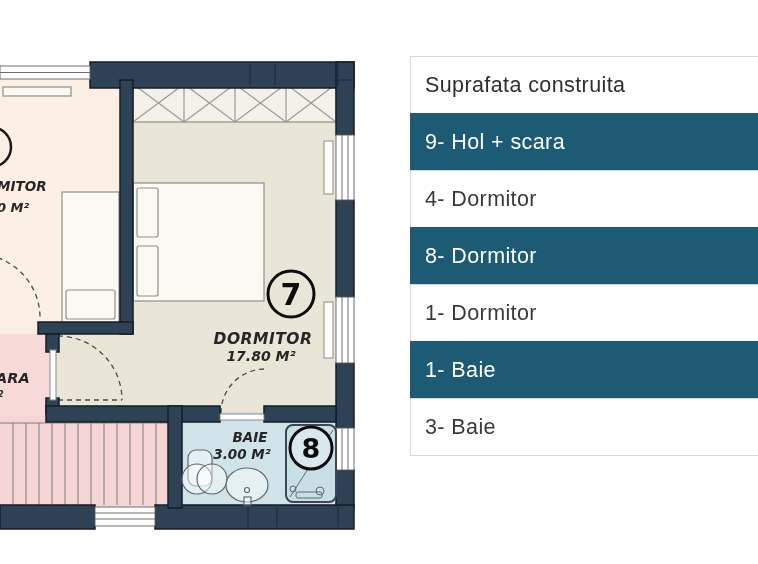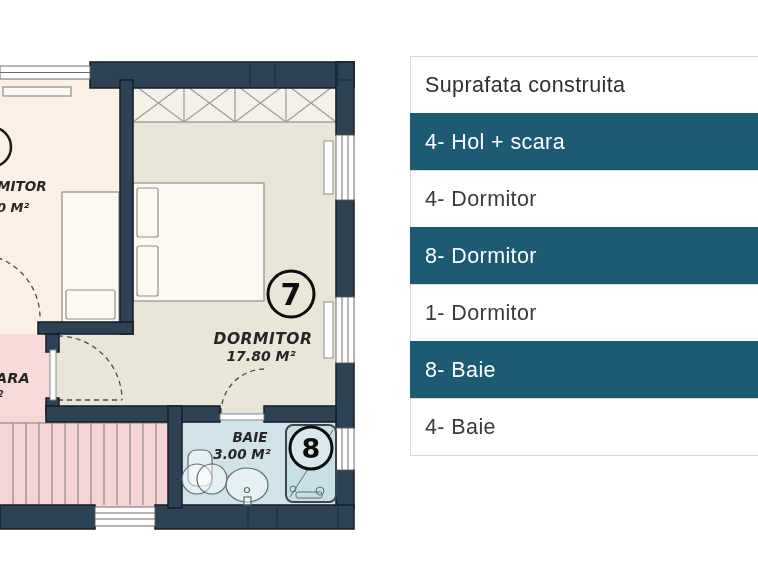--- a/index.html
+++ b/index.html
@@ -148,30 +148,30 @@
     <text class="plan-label" x="-2" y="397" font-size="8">2</text>
   </g>
 </svg>
 </div>
 
 <div class="legend">
   <div class="legend-row header">
     <span>Suprafata construita</span>
   </div>
   <div class="legend-row hl">
-    <span>4- Hol + scara</span>
+    <span>9- Hol + scara</span>
   </div>
   <div class="legend-row">
     <span>4- Dormitor</span>
   </div>
   <div class="legend-row hl">
     <span>8- Dormitor</span>
   </div>
   <div class="legend-row">
     <span>1- Dormitor</span>
   </div>
   <div class="legend-row hl">
-    <span>8- Baie</span>
+    <span>1- Baie</span>
   </div>
   <div class="legend-row">
-    <span>4- Baie</span>
+    <span>3- Baie</span>
   </div>
 </div>
 
 </body></html>

